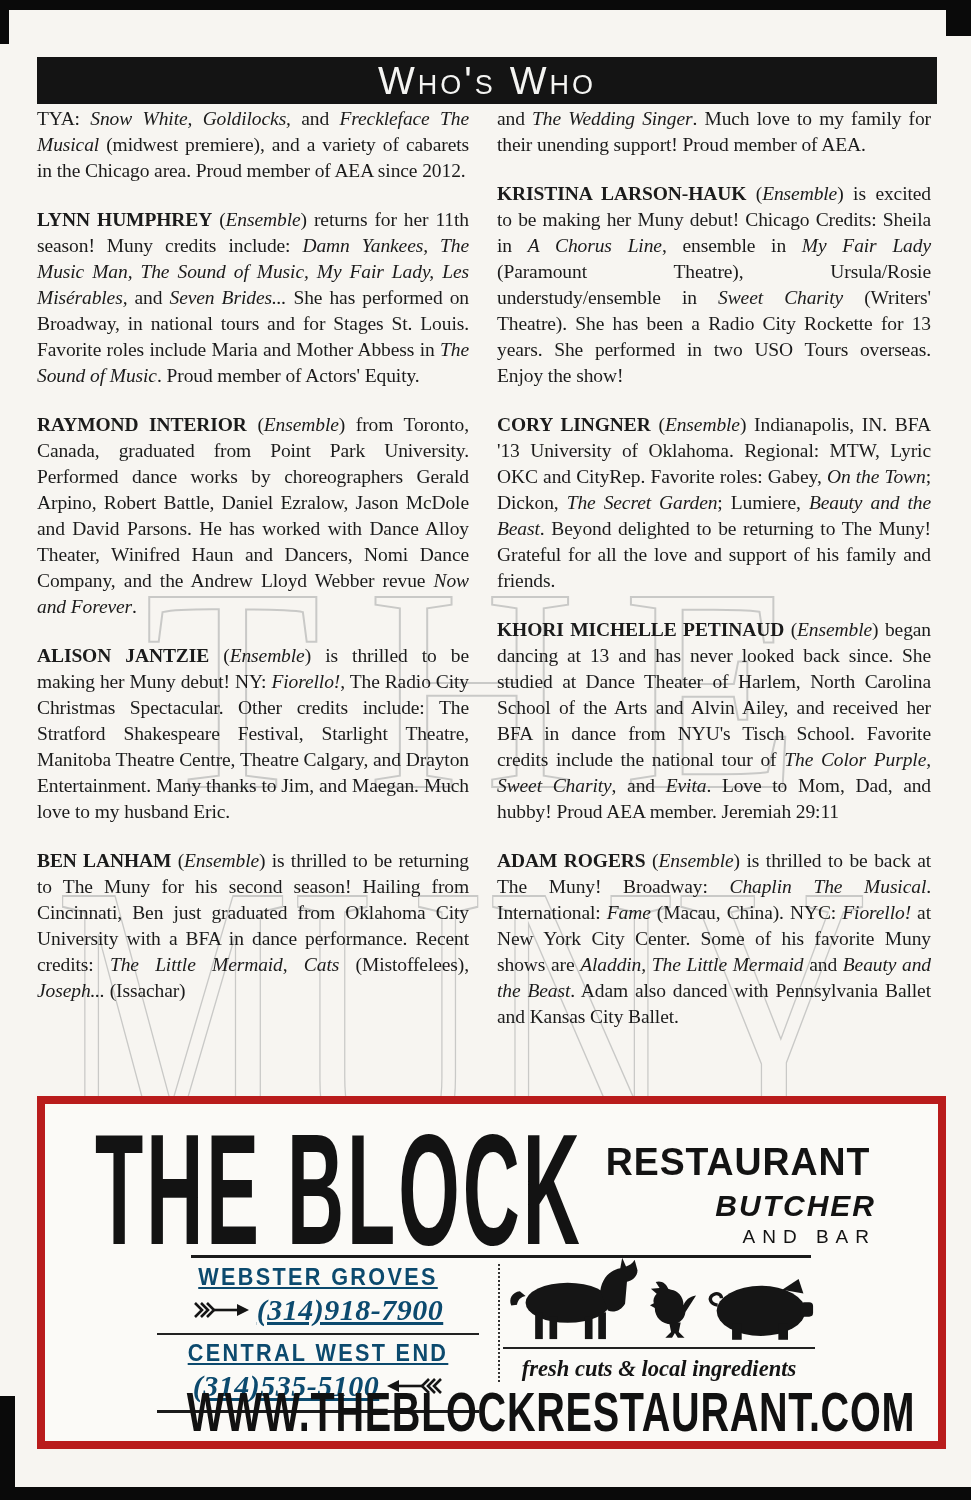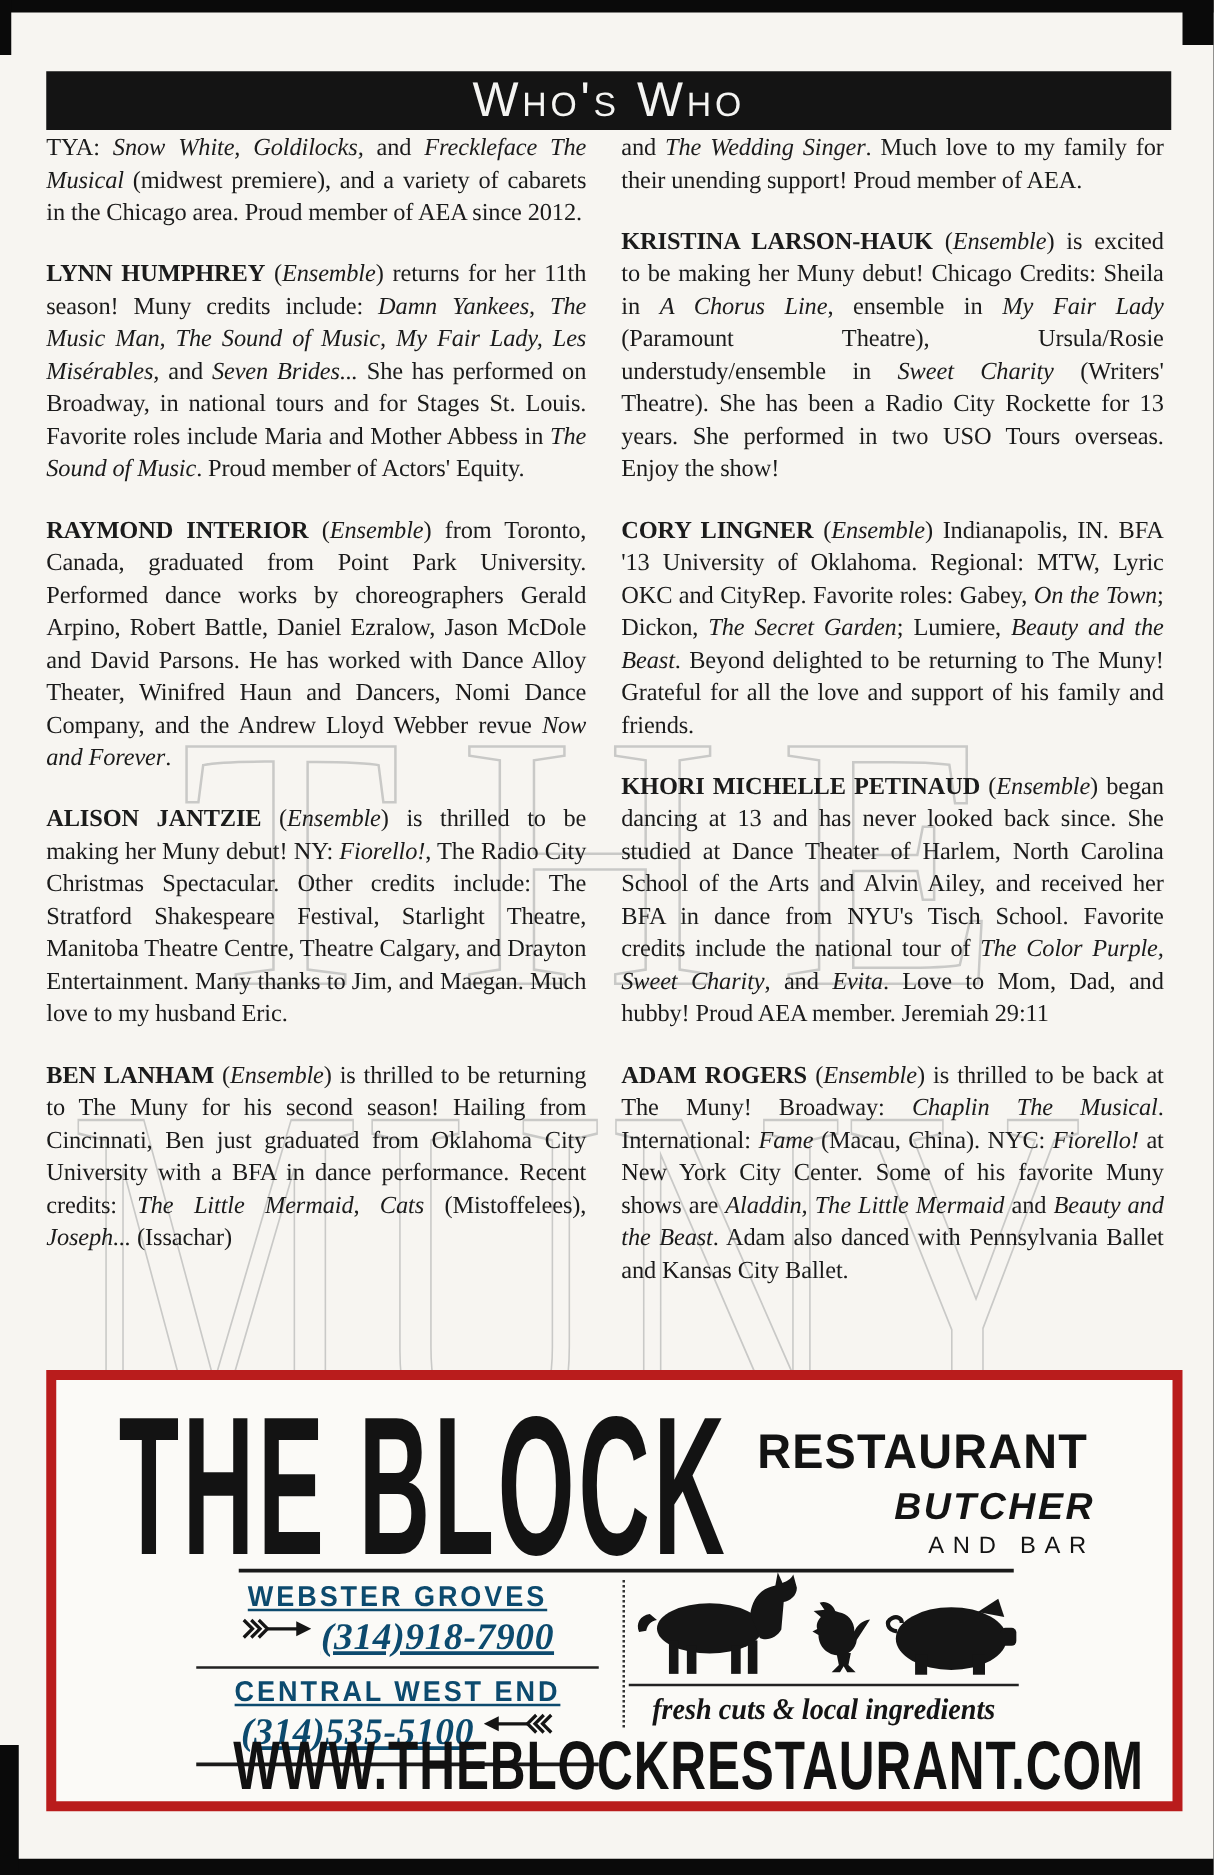--- a/index.html
+++ b/index.html
@@ -44,21 +44,21 @@
       transform:scaleX(.5);transform-origin:left top;white-space:nowrap;}
   .block-sub{position:absolute;left:553px;width:278px;top:38px;text-align:right;
       font-family:"Liberation Sans",sans-serif;color:#131313;}
   .sub1{font-weight:bold;font-size:39px;letter-spacing:1px;line-height:1.05;transform:scaleX(.96);transform-origin:center;}
   .sub2{font-weight:bold;font-size:30px;letter-spacing:2px;margin-top:6px;font-style:italic;}
   .sub3{font-weight:400;font-size:19px;letter-spacing:7px;margin-top:3px;}
   .rule-logo{position:absolute;left:146px;width:620px;top:151px;border-top:3px solid #1a1a1a;}
   .contacts{position:absolute;left:112px;top:160px;width:322px;text-align:center;
       font-family:"Liberation Sans",sans-serif;color:#0c4a6e;text-decoration:underline;}
   .loc{font-weight:bold;font-size:23px;letter-spacing:2.5px;transform:scaleX(.94);transform-origin:center;}
-  .phone-row{display:flex;align-items:flex-start;justify-content:center;gap:8px;margin-top:2px;}
+  .phone-row{display:flex;align-items:center;justify-content:center;gap:8px;margin-top:2px;}
   .phone{font-family:"Liberation Serif",serif;font-weight:bold;font-style:italic;
       font-size:30px;letter-spacing:.5px;}
   .c-div{border-top:2.5px solid #222;margin:6px 0 5px 0;}
   .c-div-b{border-top:3px solid #1a1a1a;margin-top:7px;}
   .vdot{position:absolute;left:453px;top:160px;height:118px;border-left:2px dotted #333;}
   .fresh{position:absolute;left:458px;top:162px;width:312px;text-align:center;}
   .animals{display:flex;align-items:flex-end;justify-content:center;gap:10px;height:75px;}
   .fresh-line{border-top:2.5px solid #222;margin-top:6px;}
   .tagline{font-family:"Liberation Serif",serif;font-weight:bold;font-style:italic;
       font-size:24px;margin-top:6px;transform:scaleX(.94);transform-origin:center;color:#141414;}

